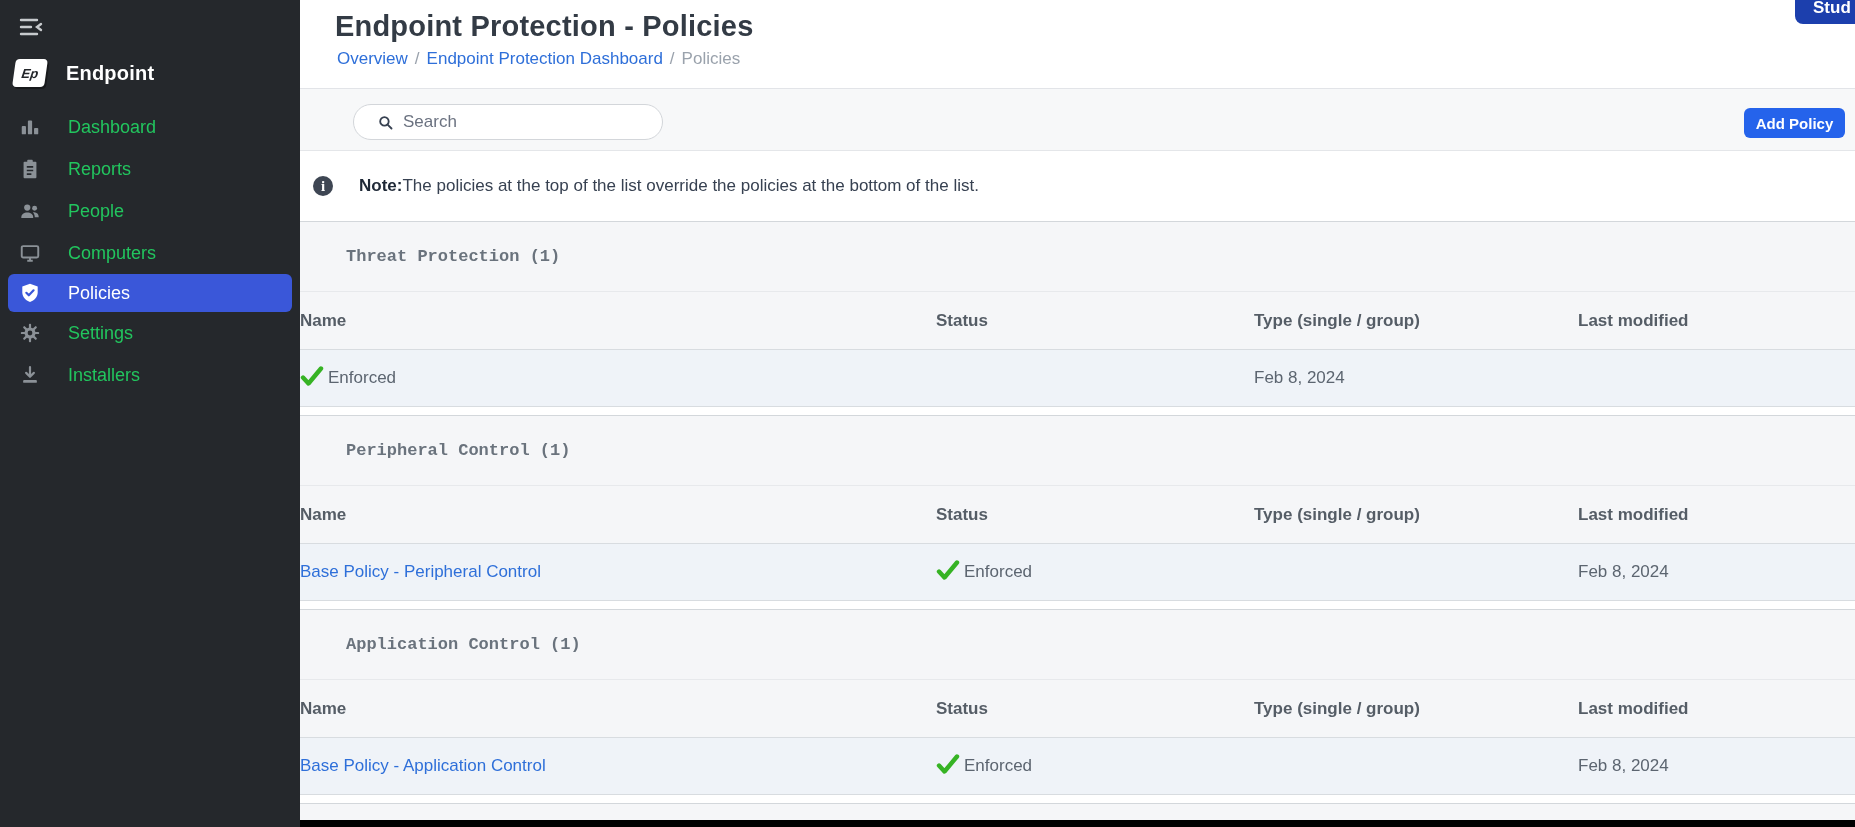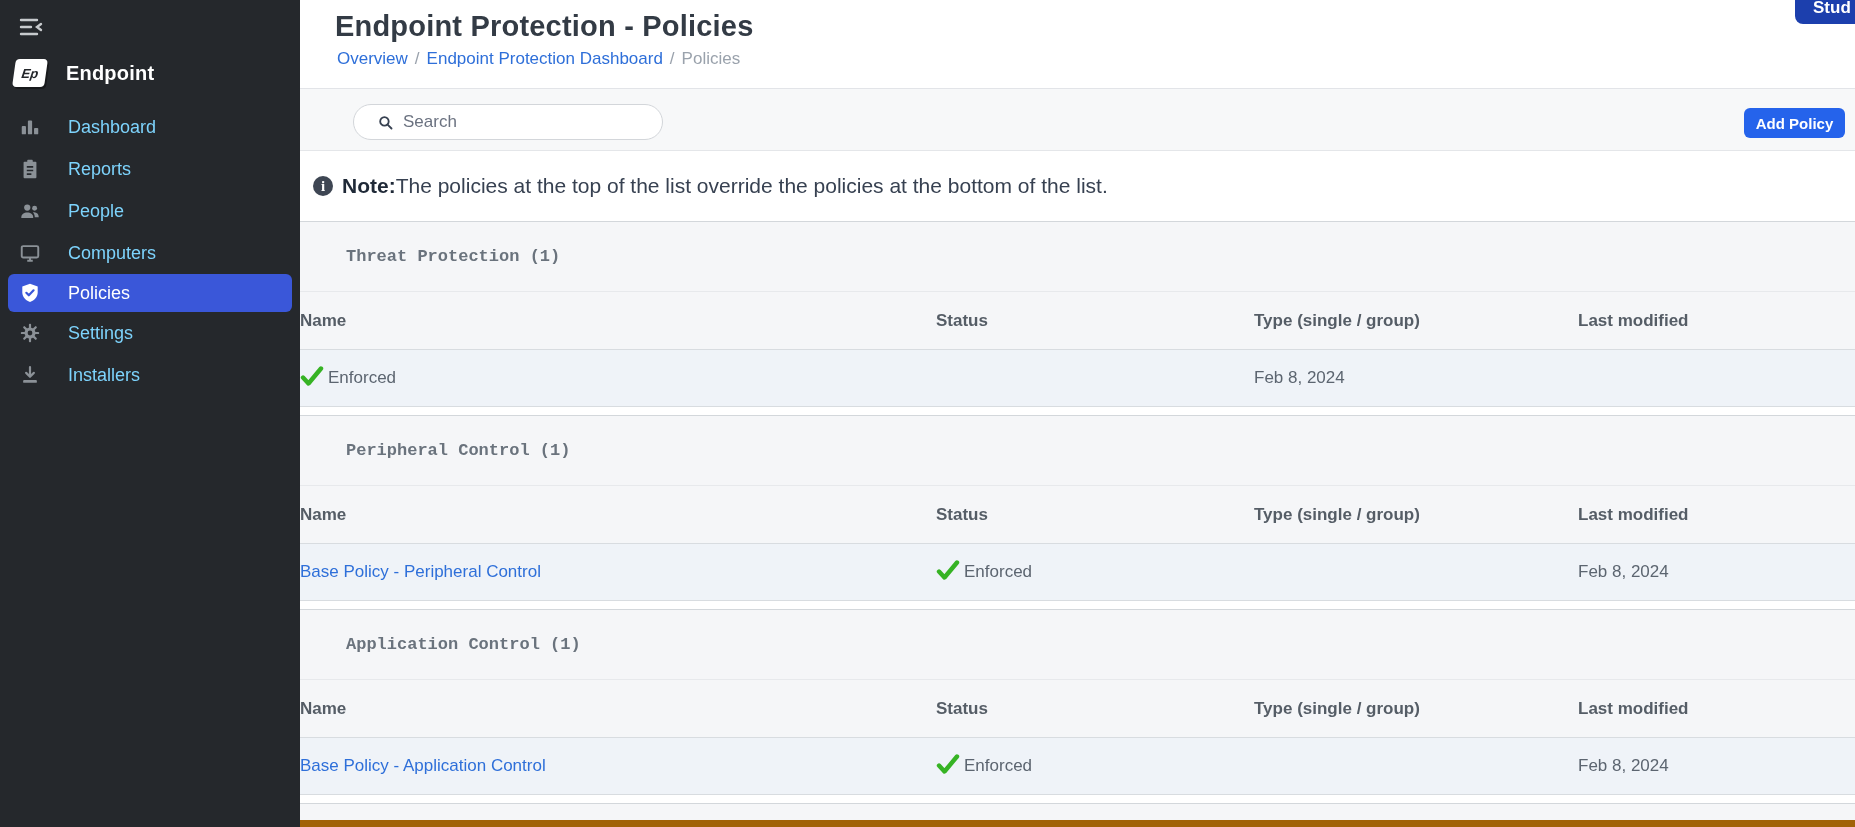--- a/index.html
+++ b/index.html
@@ -11,27 +11,27 @@
   .sidebar { width:300px; min-width:300px; height:100%; background:#25282c; color:#9aa0a6; position:relative; }
   .collapse-btn { margin:14px 0 0 18px; width:28px; height:26px; display:flex; align-items:center; cursor:pointer; color:#c7cacd; }
   .logo-row { display:flex; align-items:center; gap:20px; margin:16px 0 0 14px; height:34px; }
   .logo-badge { width:32px; height:28px; background:#ffffff; border-radius:4px; transform:skewX(-8deg);
                 display:flex; align-items:center; justify-content:center; color:#23262a;
                 font-style:italic; font-weight:bold; font-size:13px; box-shadow:2px 2px 0 rgba(0,0,0,.35); }
   .logo-title { color:#fff; font-size:20px; font-weight:bold; letter-spacing:.2px; }
   .nav { margin-top:16px; }
   .nav-item { display:flex; align-items:center; height:42px; padding-left:18px; cursor:pointer; }
   .nav-item .nicon { width:24px; height:24px; display:flex; align-items:center; justify-content:center; color:#8b9197; }
-  .nav-item .nlabel { margin-left:26px; font-size:18px; color:#7dd3fc; }
+  .nav-item .nlabel { margin-left:26px; font-size:18px; color:#22c55e; }
   .nav-item.selected { background:#3a57d9; border-radius:6px; margin:0 8px; padding-left:10px; height:38px; }
   .nav-item.selected .nlabel { color:#ffffff; }
   .nav-item.selected .nicon { color:#ffffff; }
 
   
-  .main { flex:1; position:relative; height:100%; background:#a16207; overflow:hidden; }
+  .main { flex:1; position:relative; height:100%; background:#000000; overflow:hidden; }
 
   .topbar { position:relative; height:89px; border-bottom:1px solid #e2e4e8; background:#fff; }
   .page-title { padding:10px 0 0 35px; font-size:29px; font-weight:bold; color:#333b45; letter-spacing:.2px; }
   .breadcrumb { padding:6px 0 0 37px; font-size:17px; }
   .breadcrumb .crumb-link { color:#2e6fd9; cursor:pointer; text-decoration:none; }
   .breadcrumb .crumb-sep { color:#9aa2ac; padding:0 7px; }
   .breadcrumb .crumb-current { color:#9aa2ac; }
   .top-right-btn { position:absolute; top:-8px; left:1495px; width:140px; height:32px; background:#1c3fad;
                    border:none; border-radius:8px; color:#fff; font-weight:bold; font-size:17px;
                    text-align:left; padding-left:18px; font-family:inherit; cursor:pointer; }
@@ -44,21 +44,21 @@
                   margin-left:9px; width:250px; font-family:inherit; }
   .search-input::placeholder { color:#6b7280; opacity:1; }
   .add-policy-btn { position:absolute; right:10px; top:19px; width:101px; height:30px; background:#2563eb;
                     border:none; border-radius:6px; color:#fff; font-weight:bold; font-size:15px;
                     font-family:inherit; cursor:pointer; }
 
   .note-bar { height:70px; background:#fff; display:flex; align-items:center; padding-left:13px; }
   .note-icon { width:20px; height:20px; min-width:20px; border-radius:50%; background:#3e4653; color:#fff;
                display:flex; align-items:center; justify-content:center; font-family:"Liberation Serif", serif;
                font-weight:bold; font-size:15px; }
-  .note-text { margin-left:9px; font-size:21px; color:#374151; }
+  .note-text { margin-left:26px; font-size:17px; color:#374151; }
   .note-text b { color:#1f2937; }
 
   .sec { border-top:1px solid #d3d7db; }
   .sec-head { height:70px; background:#f5f6f8; border-bottom:1px solid #e7e9ec; display:flex; align-items:center;
               padding-left:46px; font-size:17px; font-weight:bold; color:#6a737d;font-family:Liberation Mono, monospace; }
   .trow { display:grid; grid-template-columns:636px 318px 324px 1fr; align-items:center; }
   .sec-cols { height:58px; background:#f5f6f8; border-bottom:1px solid #d8dce0; font-weight:bold; color:#555d66; font-size:17px; }
   .cell-name { }
   .sec-row { height:57px; background:#eff3f8; border-bottom:1px solid #d8dce0; font-size:17px; color:#5c6570; }
   .policy-link { color:#2e6fd9; text-decoration:none; cursor:pointer; }

